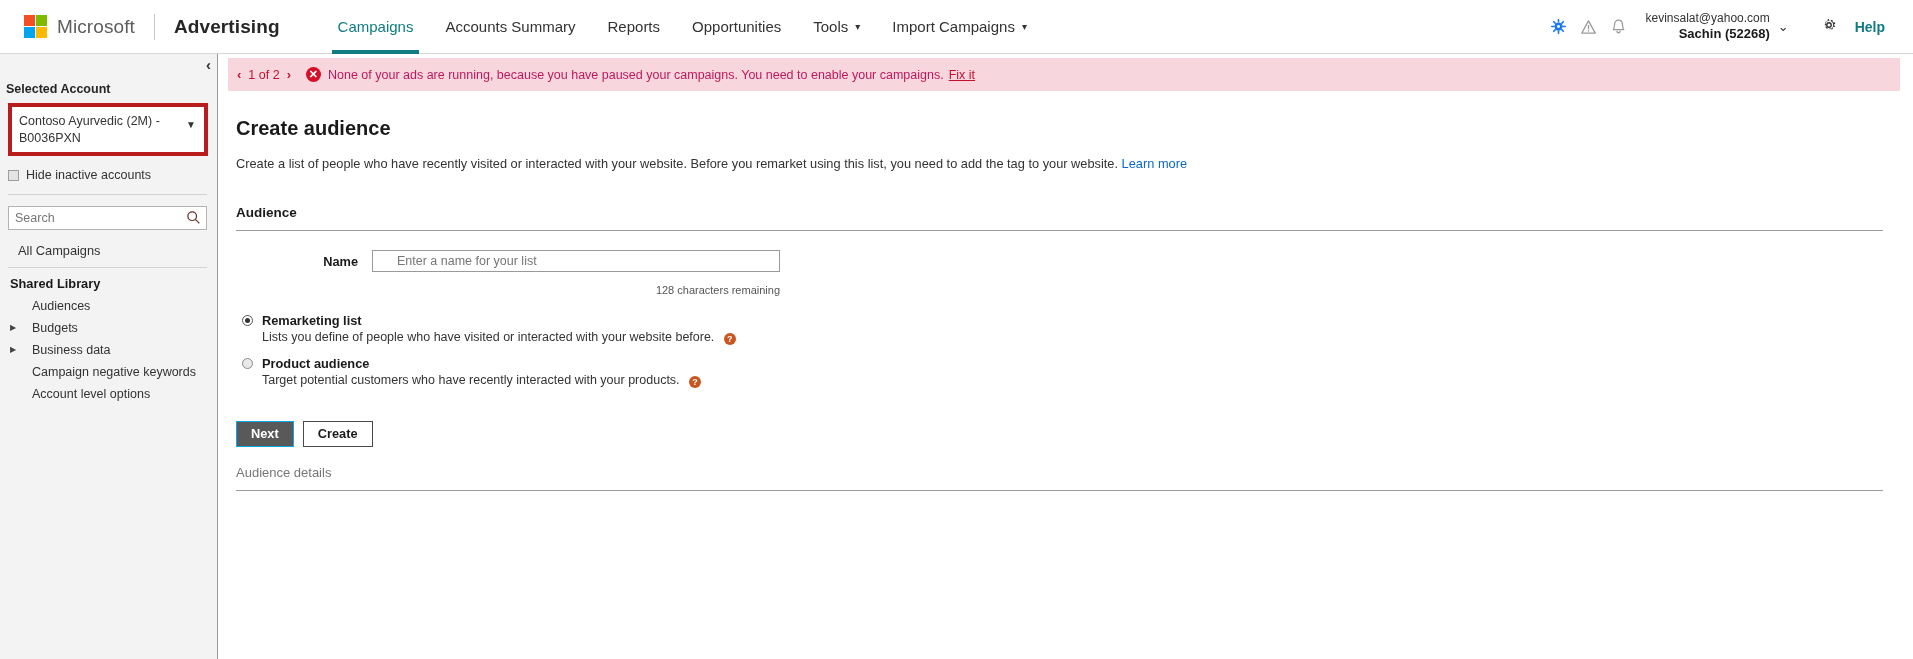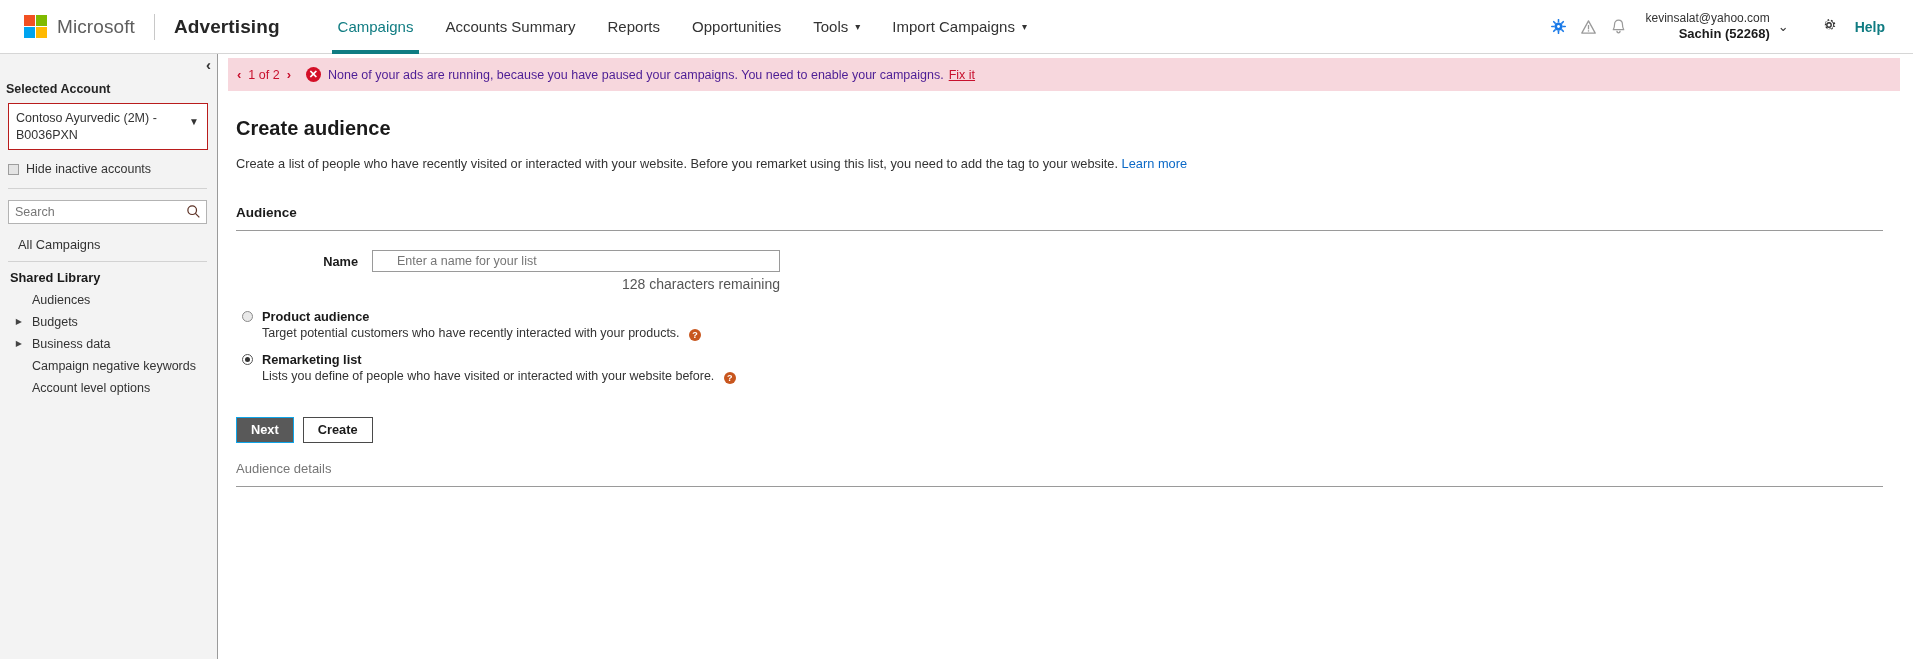--- a/index.html
+++ b/index.html
@@ -100,21 +100,21 @@
     font-size: 15px; color: #333; cursor: pointer;
     font-weight: bold;
   }
   .sb-label {
     font-size: 12.5px; color: #262626; font-weight: bold;
     margin: 28px 0 0 6px;
   }
   .acct-select {
     position: relative;
     margin: 7px 9px 0 8px;
-    border: 1px solid #b91c1c;
+    border: 4px solid #b91c1c;
     background: #ffffff;
     padding: 6px 26px 6px 7px;
     font-size: 12.5px; color: #333;
     line-height: 1.32; min-height: 34px;
     cursor: pointer;
   }
   .acct-select .dd-caret {
     position: absolute; right: 8px; top: 11px;
     font-size: 10px; color: #333;
   }
@@ -160,21 +160,21 @@
     height: 1px; background: #d2d2d2;
     margin: 4px 10px 4px 8px;
   }
   .nav-head {
     font-size: 12.8px; color: #1a1a1a; font-weight: bold;
     padding: 4px 0 4px 10px;
   }
   .nav-sub {
     display: flex; align-items: center;
     font-size: 12.5px; color: #333;
-    padding: 4px 0 4px 10px; cursor: pointer; text-align: right;
+    padding: 4px 0 4px 10px; cursor: pointer;
   }
   .expander {
     width: 12px; font-size: 8px; color: #444;
     flex: 0 0 12px; line-height: 1;
   }
   .nav-sub .sub-label { margin-left: 10px; }
   .nav-sub.no-exp .sub-label { margin-left: 10px; }
 
   
   .alertbar {
@@ -192,21 +192,21 @@
     font-size: 12.5px; color: #c8102e; margin: 0 2px;
   }
   .alert-x {
     width: 15px; height: 15px; border-radius: 50%;
     background: #d40f27; color: #fff;
     font-size: 11px; font-weight: bold;
     display: flex; align-items: center; justify-content: center;
     margin: 0 7px 0 10px; flex: 0 0 15px;
     line-height: 1;
   }
-  .alert-msg { font-size: 12.5px; color: #4c1d95; }
+  .alert-msg { font-size: 12.5px; color: #be185d; }
   .alert-fix {
     font-size: 12.5px; color: #c8102e;
     text-decoration: underline; cursor: pointer;
     margin-left: 5px;
   }
 
   
   .main {
     position: absolute; top: 91px; left: 228px;
     width: 1685px;
@@ -241,23 +241,23 @@
   .name-input {
     margin-left: 14px;
     width: 408px; height: 22px;
     border: 1px solid #9a9a9a;
     font-size: 12.5px; color: #333;
     padding: 0 24px; outline: none;
     font-family: "Liberation Sans", sans-serif;
   }
   .name-input::placeholder { color: #767676; }
   .chars-left {
-    font-size: 14px; color: #555;
+    font-size: 11px; color: #555;
     width: 408px; margin-left: 144px;
-    text-align: right; margin-top: 4px;
+    text-align: right; margin-top: 12px;
   }
 
   .type-row { display: flex; margin-top: 17px; }
   .type-label-wrap {
     width: 130px; flex: 0 0 130px;
     text-align: right; padding-top: 2px;
     font-size: 12.8px; color: #1a1a1a; font-weight: bold;
   }
   .qicon {
     display: inline-block; width: 12px; height: 12px;
@@ -488,39 +488,39 @@
     <div class="form-label">Name</div>
     <input class="name-input" type="text" placeholder="Enter a name for your list" style="">
   </div>
   <div class="chars-left">128 characters remaining</div>
 
   <div class="type-row">
 
     <div class="radio-group">
       <div class="radio-item">
         <div class="radio-line">
+          <span class="radio sel"></span>
+          <span class="radio-title">Remarketing list</span>
+        </div>
+        <div class="radio-desc">
+          <span>Lists you define of people who have visited or interacted with your website before.</span>
+          <span class="qicon orange">?</span>
+        </div>
+      </div>
+
+      <div class="radio-item">
+        <div class="radio-line">
           <span class="radio"></span>
           <span class="radio-title">Product audience</span>
         </div>
         <div class="radio-desc">
           <span>Target potential customers who have recently interacted with your products.</span>
           <span class="qicon orange">?</span>
         </div>
       </div>
-
-      <div class="radio-item">
-        <div class="radio-line">
-          <span class="radio sel"></span>
-          <span class="radio-title">Remarketing list</span>
-        </div>
-        <div class="radio-desc">
-          <span>Lists you define of people who have visited or interacted with your website before.</span>
-          <span class="qicon orange">?</span>
-        </div>
-      </div>
     </div>
   </div>
 
   <div class="btn-row">
     <button class="btn btn-primary">Next</button>
     <button class="btn btn-secondary">Create</button>
   </div>
 
   <div class="details-label">Audience details</div>
   <div class="hr-bottom"></div>

